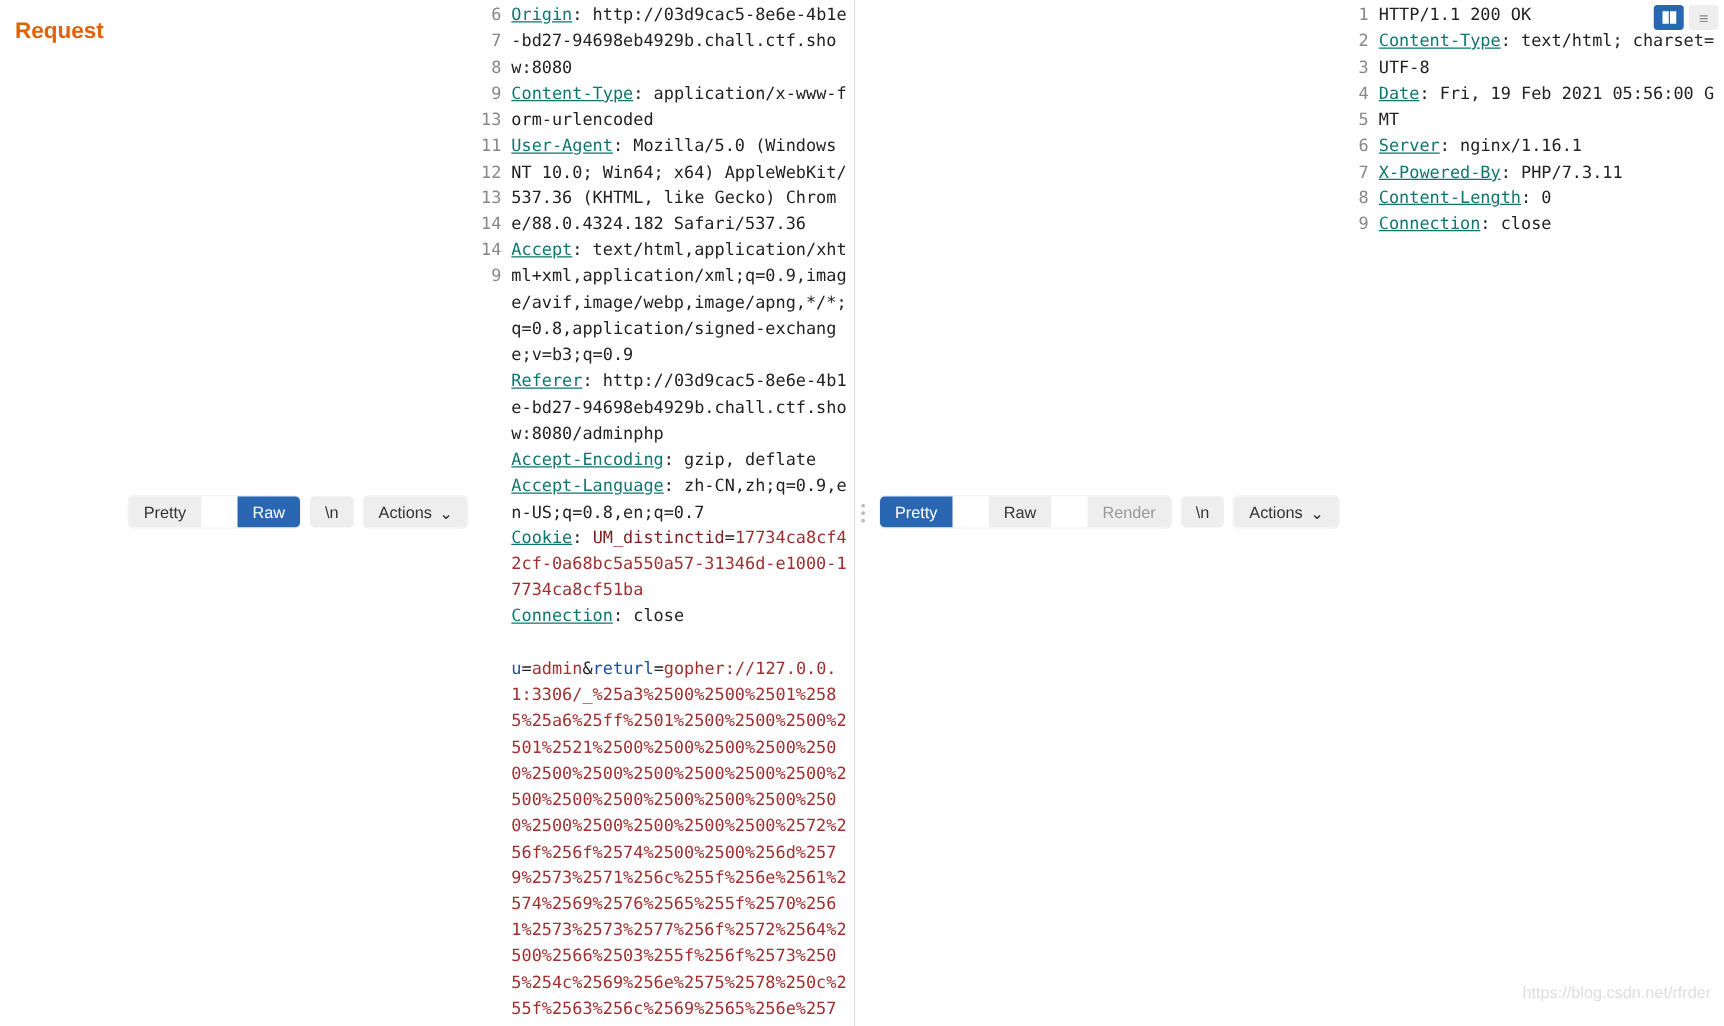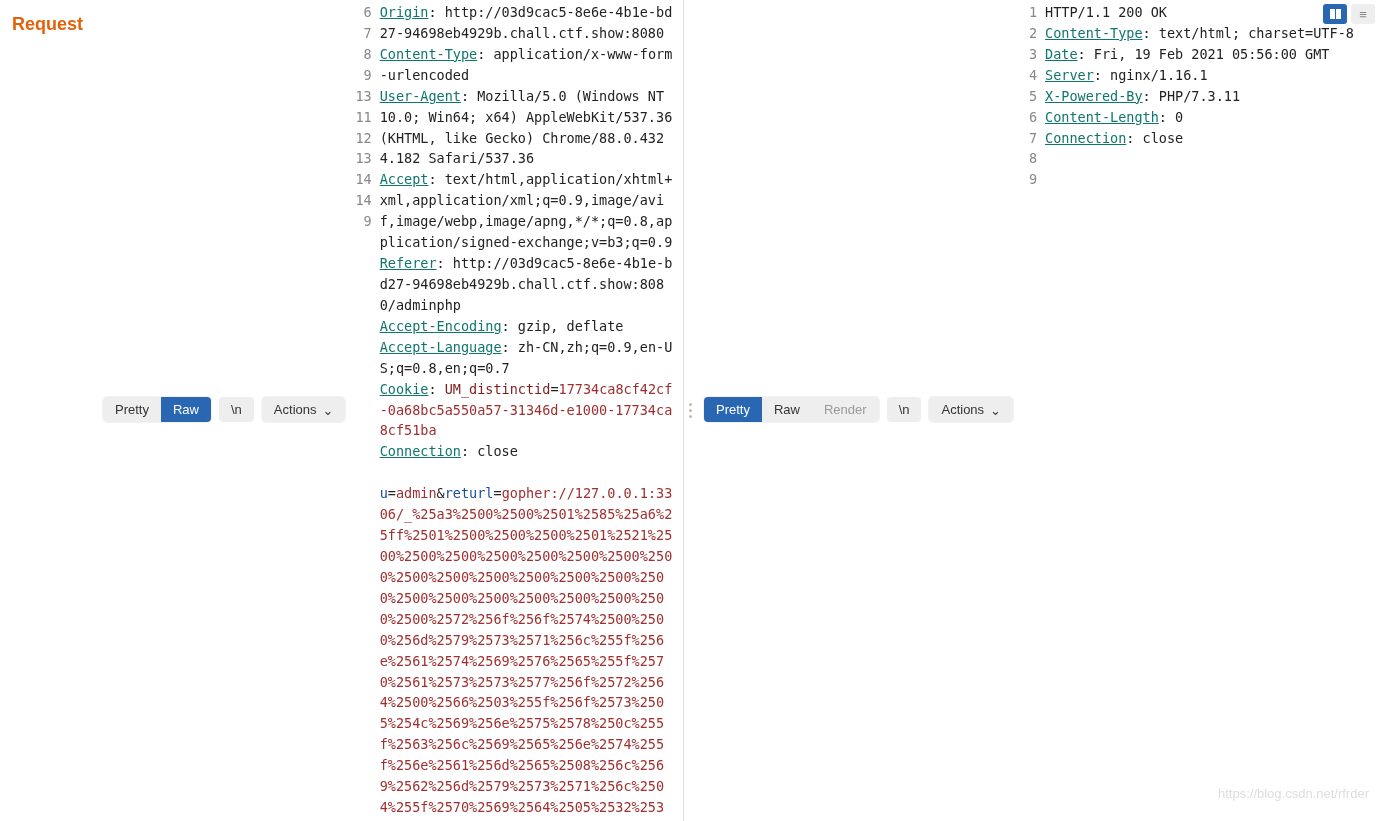--- a/index.html
+++ b/index.html
@@ -2,21 +2,21 @@
 <html><head>
 <meta charset="utf-8">
 <style>
 * { box-sizing: border-box; margin: 0; padding: 0; }
 body { font-family: "Segoe UI", Tahoma, sans-serif; background: #fff; font-size: 13px; overflow: hidden; }
 .container { display: flex; height: 821px; width: 1379px; }
 .panel { flex: 1; display: flex; flex-direction: row; overflow: hidden; border-right: 1px solid #ddd; }
 .panel:last-child { border-right: none; }
 .panel-title { color: #e36209; font-size: 18px; font-weight: bold; padding: 14px 12px 10px 12px; }
 .toolbar { display: flex; align-items: center; gap: 8px; padding: 4px 8px 6px 8px; }
-.btn-group { display: inline-flex; border-radius: 4px; overflow: hidden; box-shadow: 0 0 0 1px rgba(0,0,0,0.05); }
+.btn-group { display: inline-flex; border-radius: 4px; overflow: hidden; box-shadow: 0 0 0 1px rgba(0,0,0,0.05); gap: 29px; }
 .btn { background: #eee; border: none; padding: 5px 12px; font-size: 13px; cursor: pointer; color: #333; }
 .btn.active { background: #2a67b3; color: #fff; }
 .btn.disabled { color: #999; cursor: default; }
 .btn.standalone { border-radius: 4px; }
 .btn.actions { display:inline-flex; align-items:center; gap:6px; }
 .chevron { display:inline-block; transform: translateY(1px); }
 .code-area { flex: 1; overflow-y: auto; overflow-x: hidden; background: #fff; display: flex; font-family: Consolas, Monaco, monospace; font-size: 13.5px; line-height: 1.55; }
 .gutter { color: #888; text-align: right; padding: 2px 6px 2px 2px; min-width: 22px; user-select: none; flex-shrink: 0; }
 .gutter div { height: auto; }
 .code-content { flex:1; padding: 2px 4px 2px 2px; white-space: pre-wrap; word-break: break-all; color: #222; }

